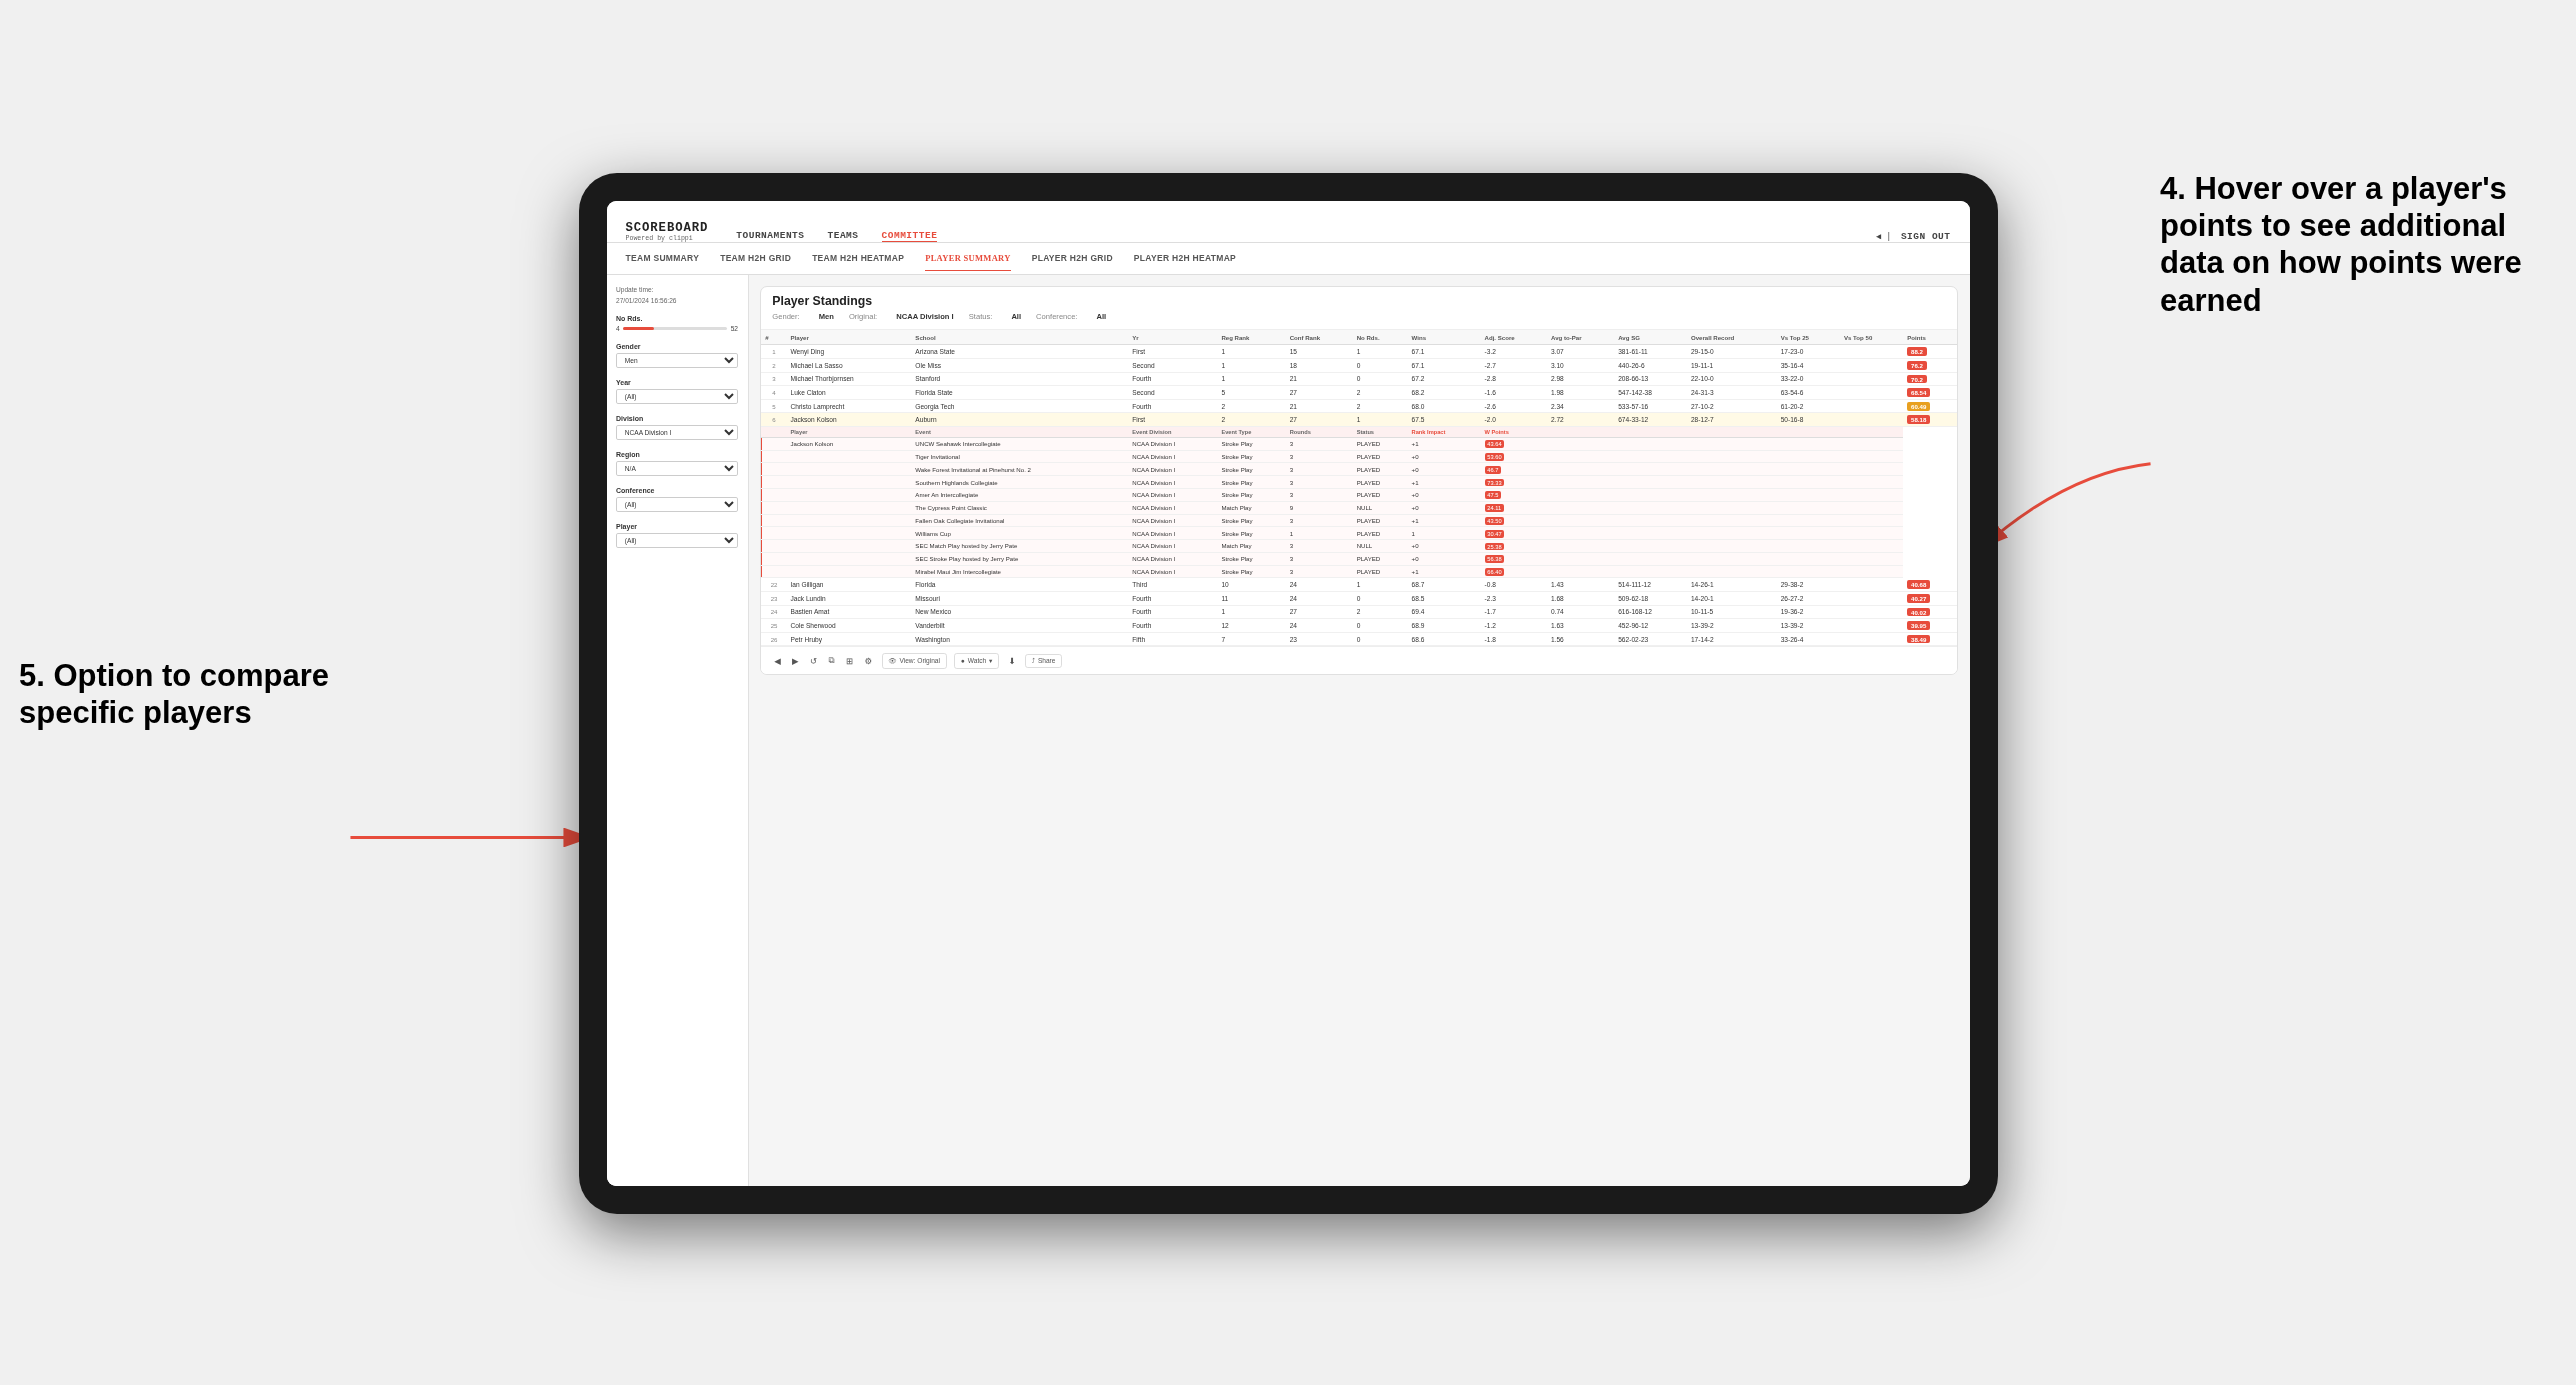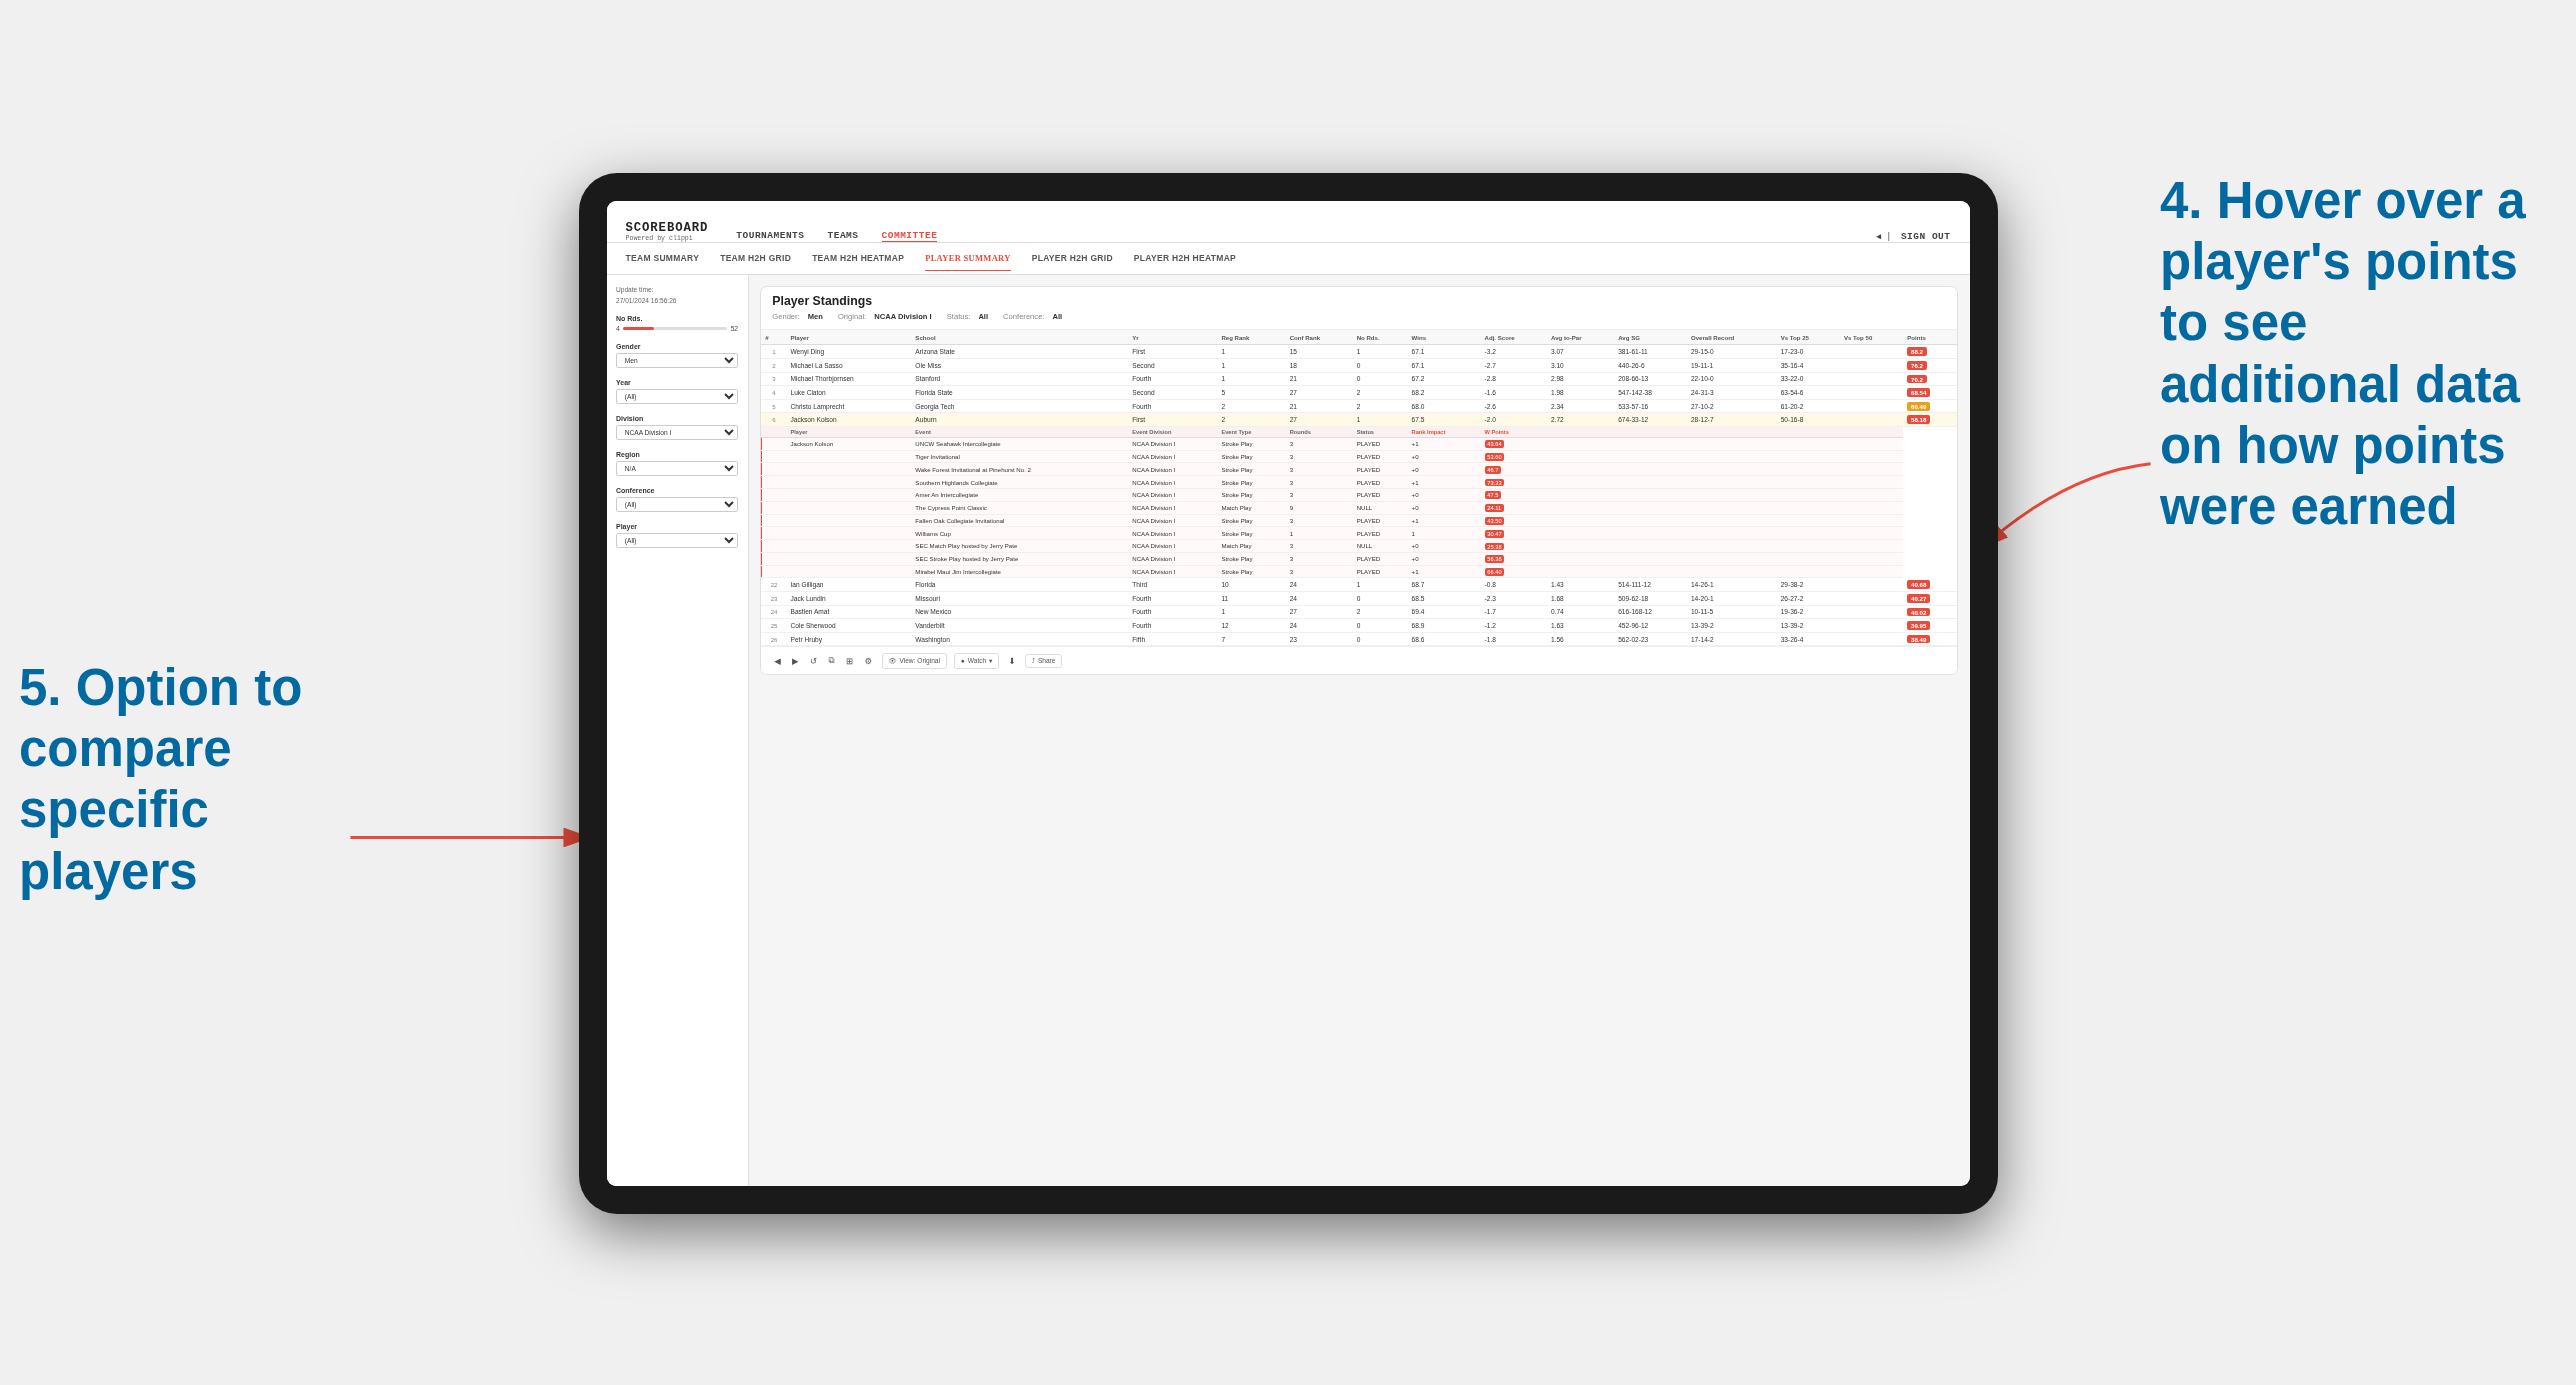--- a/index.html
+++ b/index.html
@@ -9,23 +9,23 @@
       width: 2576px;
       height: 1386px;
       display: flex;
       align-items: center;
       justify-content: center;
       position: relative;
     }
 
     .annotation-text {
       position: absolute;
-      font-size: 51px;
+      font-size: 31px;
       font-weight: 600;
-      color: #0369a1;
+      color: #000000;
       line-height: 1.2;
     }
 
     .annotation-right {
       right: 19px;
       top: 170px;
       width: 397px;
       text-align: left;
     }
 
@@ -242,21 +242,21 @@
     .filter-row {
       display: flex;
       gap: 15px;
       font-size: 7.6px;
       color: #444;
     }
 
     .filter-item {
       display: flex;
       align-items: flex-start;
-      gap: 8px;
+      gap: 19px;
     }
 
     .filter-label {
       color: #888;
     }
 
     .filter-value {
       font-weight: 600;
       color: #333;
     }

